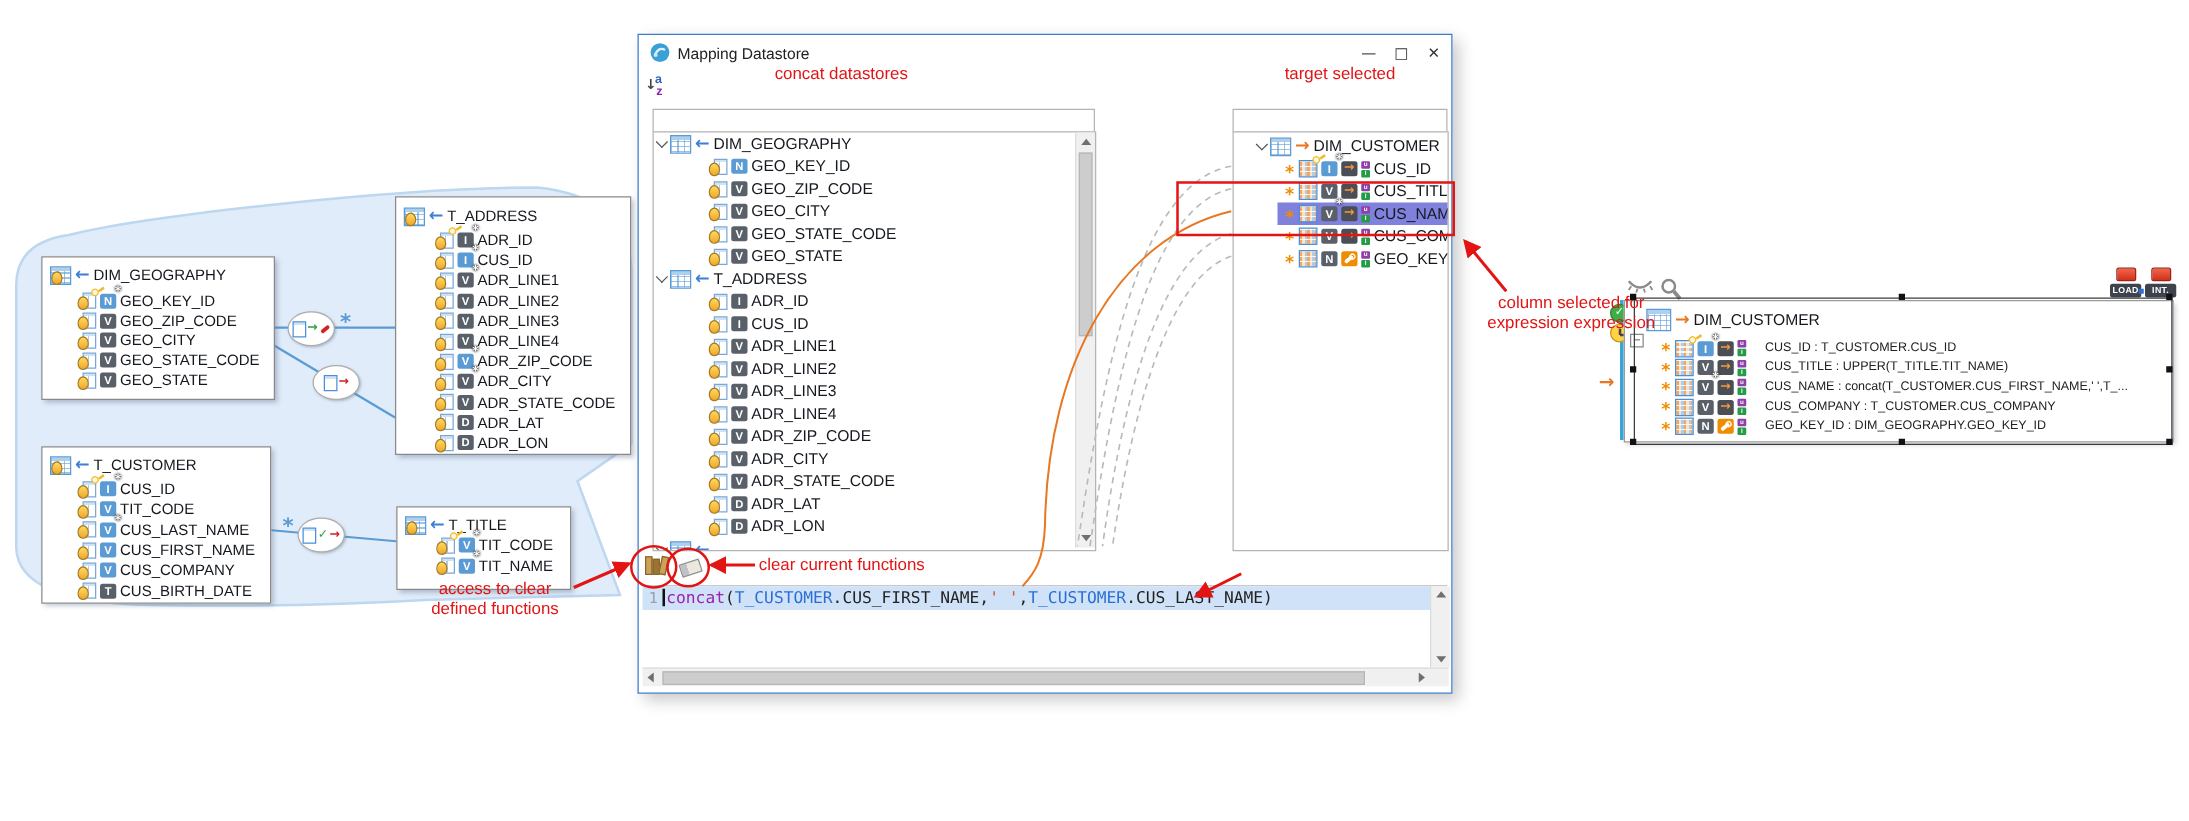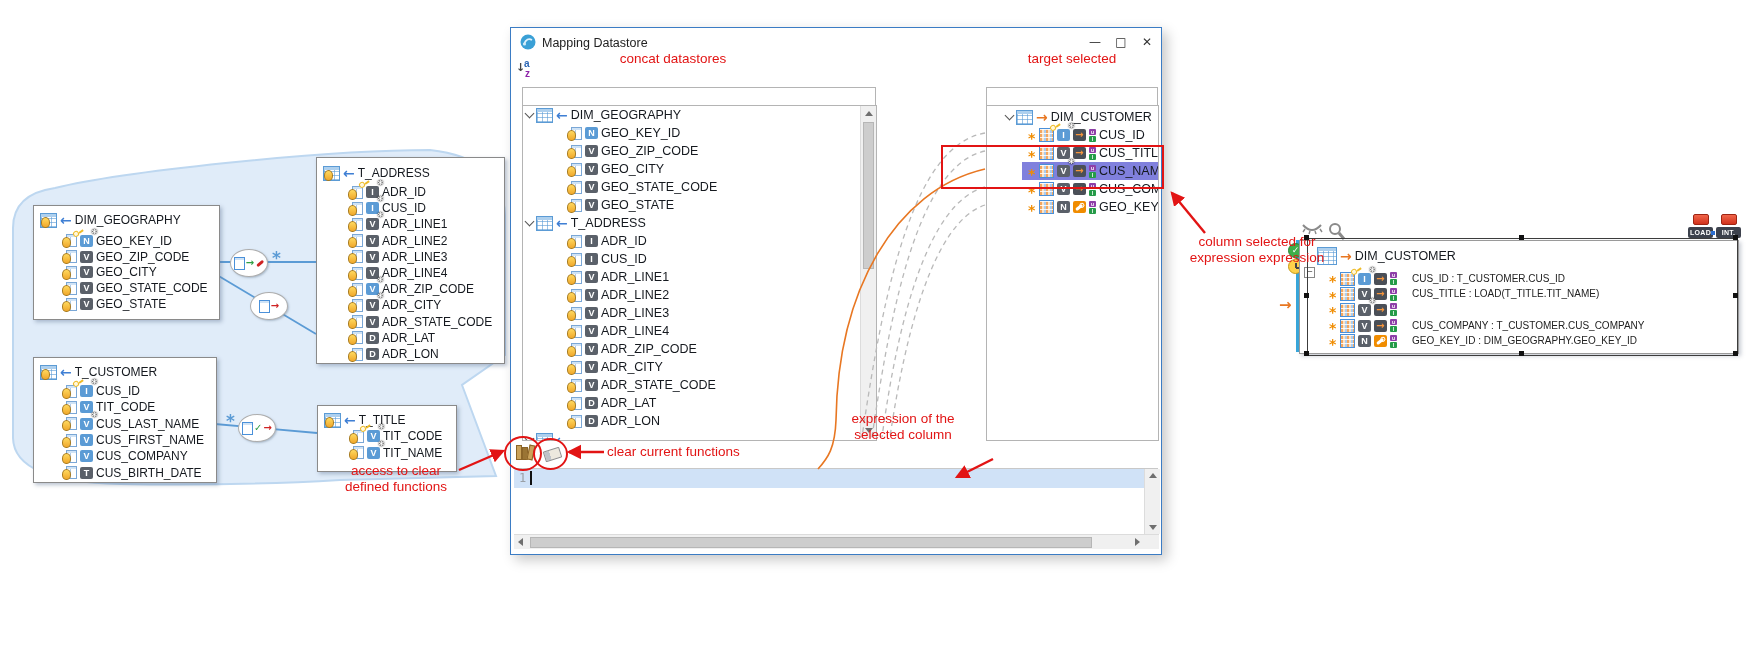--- a/index.html
+++ b/index.html
@@ -631,20 +631,21 @@
       <i style="left:0;width:4px;height:13px;background:#caa25a;"></i>
       <i style="left:6px;width:4px;height:11px;background:#9a7434;"></i>
       <i style="left:12px;width:4px;height:13px;background:#caa25a;transform:rotate(12deg);"></i>
     </span>
     <span id="ico-eraser"></span>
 
     <div id="ed-top"></div>
     <div id="ed-line"></div>
     <div id="ed-num">1</div>
     <div id="ed-caret"></div>
+    <div id="ed-text"><span class="tok-fn">concat</span><span class="tok-pl">(</span><span class="tok-tbl">T_CUSTOMER</span><span class="tok-pl">.CUS_FIRST_NAME,</span><span class="tok-str">' '</span><span class="tok-pl">,</span><span class="tok-tbl">T_CUSTOMER</span><span class="tok-pl">.CUS_LAST_NAME</span><span class="tok-pl">)</span></div>
 
     <div class="sbv" style="left:633px;top:441px;width:15px;height:65px;">
       <span class="tri" style="left:4px;top:4px;border-left:4px solid transparent;border-right:4px solid transparent;border-bottom:5px solid #6f6f6f;"></span>
       <span class="tri" style="left:4px;bottom:4px;border-left:4px solid transparent;border-right:4px solid transparent;border-top:5px solid #6f6f6f;"></span>
     </div>
 
     <div class="sbh" style="left:3px;top:506px;width:630px;height:14px;">
       <span class="tri" style="left:4px;top:3px;border-top:4px solid transparent;border-bottom:4px solid transparent;border-right:5px solid #6f6f6f;"></span>
       <span class="tri" style="right:4px;top:3px;border-top:4px solid transparent;border-bottom:4px solid transparent;border-left:5px solid #6f6f6f;"></span>
       <span class="sb-th" style="left:16px;top:2px;width:560px;height:9px;"></span>
@@ -699,31 +700,32 @@
         </div>
         <div class="row rrow" style="top: 45.6px; left: 29px; height: 15.6px;">
           <span class="ostar">*</span>
           <span class="stripes"></span>
           <span class="bdg dark">V</span>
           <span class="exp-ico">→</span>
           <span class="uib">
             <b>u</b>
             <b class="g">I</b>
           </span>
-          <span class="lab" style="margin-left: 12px;">CUS_TITLE : LOAD(T_TITLE.TIT_NAME)</span>
+          <span class="lab" style="margin-left: 12px;">CUS_TITLE : UPPER(T_TITLE.TIT_NAME)</span>
         </div>
         <div class="row rrow" style="top: 61.2px; left: 29px; height: 15.6px;">
           <span class="ostar">*</span>
           <span class="stripes"></span>
           <span class="bdg dark">V<span class="bstar">*</span></span>
           <span class="exp-ico">→</span>
           <span class="uib">
             <b>u</b>
             <b class="g">I</b>
           </span>
+          <span class="lab" style="margin-left: 12px;">CUS_NAME : concat(T_CUSTOMER.CUS_FIRST_NAME,' ',T_...</span>
         </div>
         <div class="row rrow" style="top: 76.8px; left: 29px; height: 15.6px;">
           <span class="ostar">*</span>
           <span class="stripes"></span>
           <span class="bdg dark">V</span>
           <span class="exp-ico">→</span>
           <span class="uib">
             <b>u</b>
             <b class="g">I</b>
           </span>
@@ -758,24 +760,20 @@
 
   <div id="selrect"></div>
   <div class="rcirc" style="left:504px;top:436px;width:34px;height:31px;"></div>
   <div class="rcirc" style="left:533px;top:438px;width:31px;height:28px;"></div>
 
   <div class="ann" style="left:598px;top:51px;width:150px;">concat datastores</div>
   <div class="ann" style="left:1002px;top:51px;width:140px;">target selected</div>
   <div class="ann" style="left:1181px;top:234px;width:152px;">
     <div>column selected for</div>
       <div>expression expression</div>
-  </div>
-  <div class="ann" style="left:828px;top:411px;width:150px;">
-    <div>expression of the</div>
-      <div>selected column</div>
   </div>
   <div class="ann" style="left:607px;top:444px;text-align:left;">clear current functions</div>
   <div class="ann" style="left:328px;top:463px;width:136px;">
     <div>access to clear</div>
       <div>defined functions</div>
   </div>
 
   <svg width="1751" height="657">
     <defs>
       <marker id="ah" markerWidth="8" markerHeight="8" refX="5" refY="3" orient="auto">

